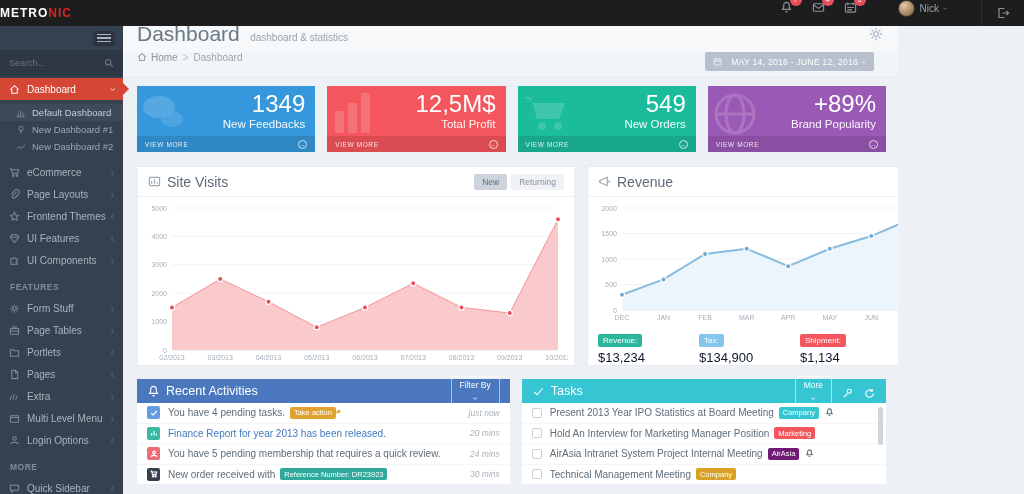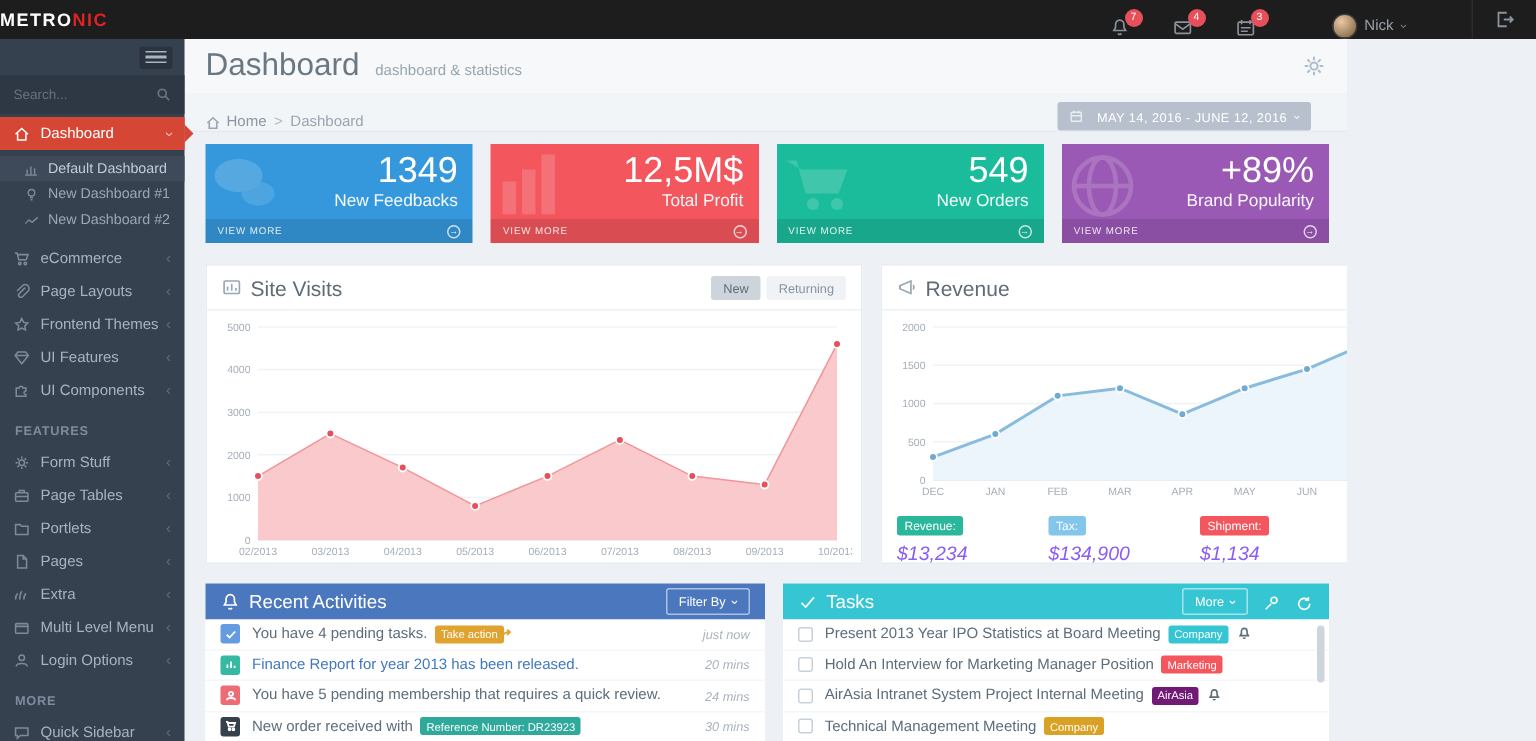--- a/index.html
+++ b/index.html
@@ -3,21 +3,21 @@
 <meta charset="utf-8">
 <style>
   * { margin:0; padding:0; box-sizing:border-box; }
   html,body { width:1024px; height:494px; overflow:hidden; font-family:"Liberation Sans", sans-serif; background:#edf1f5; }
 
   
   .topbar { position:absolute; top:0; left:0; width:1024px; height:26px; background:#1d1d1d; display:flex; align-items:center; z-index:30; }
   .logo { font-size:12px; font-weight:bold; letter-spacing:1px; color:#fff; }
   .logo .accent { color:#e02222; }
   .tb-spacer { flex:1; }
-  .tb-icons { display:flex; align-items:flex-end; gap:28px; color:#828a93; }
+  .tb-icons { display:flex; align-items:flex-start; gap:18px; color:#828a93; }
   .tb-ic { position:relative; width:14px; height:14px; cursor:pointer; }
   .tb-ic svg { width:13px; height:13px; stroke:#8a929b; fill:none; stroke-width:1.2; }
   .tb-badge { position:absolute; top:-6px; right:-8px; min-width:12px; height:12px; background:#e7505a; border-radius:7px; color:#fff; font-size:7px; line-height:12px; text-align:center; padding:0 2px; }
   .tb-user { display:flex; align-items:center; gap:5px; margin-left:22px; cursor:pointer; }
   .avatar { width:17px; height:17px; border-radius:50%; background:radial-gradient(circle at 35% 30%, #e8c9a4, #9a7a57 70%, #5e4a33); border:1px solid #3a3a3a; }
   .tb-name { color:#9aa0a8; font-size:10px; }
   .caret { display:inline-block; transform:rotate(-90deg); font-size:9px; line-height:1; color:inherit; }
   .tb-logout { margin-left:16px; margin-right:0; padding:0 14px; height:26px; display:flex; align-items:center; border-left:1px solid #2b2b2b; cursor:pointer; }
   .tb-logout svg { width:14px; height:14px; stroke:#8a929b; fill:none; stroke-width:1.2; }
 
@@ -38,27 +38,27 @@
   .mi.active svg { stroke:#fff; }
   .mi.active .chev { color:#f3c7c2; transform:rotate(-90deg); }
   .mi.active::after { content:""; position:absolute; right:-6px; top:50%; margin-top:-6px; border-top:6px solid transparent; border-bottom:6px solid transparent; border-left:6px solid #d64635; }
   .submenu { padding:4px 0 6px; }
   .mi.sub { height:17px; font-size:9.5px; color:#9aa7b4; padding-left:16px; }
   .mi.sub svg { width:10px; height:10px; margin-right:6px; }
   .mi.sub.hl { background:#3e4a59; color:#c3ccd6; }
   .sb-section { height:26px; display:flex; align-items:flex-end; padding:0 10px 5px; color:#7d8c9d; font-size:8.5px; font-weight:bold; letter-spacing:0.5px; }
 
   
-  .main { position:absolute; top:26px; left:123px; width:775px; height:468px; background:#edf1f5; overflow:hidden; }
+  .main { position:absolute; top:16px; left:123px; width:775px; height:468px; background:#edf1f5; overflow:hidden; }
   .page-head { background:#f6f8fa; padding:6px 12px 0 14px; position:relative; height:36px; }
   .page-title { font-size:21px; font-weight:300; color:#697882; display:inline; }
   .page-sub { font-size:10px; color:#99a6ae; margin-left:6px; }
   .gear-btn { position:absolute; right:12px; top:8px; width:20px; height:20px; display:flex; align-items:center; justify-content:center; cursor:pointer; }
   .gear-btn svg { width:16px; height:16px; stroke:#b0bcc9; fill:none; stroke-width:1.3; }
-  .crumb-bar { height:26px; background:#f2f5f8; border-bottom:1px solid #e7ebef; display:flex; align-items:flex-end; padding:0 24px 0 14px; font-size:10px; color:#8a96a0; }
+  .crumb-bar { height:26px; background:#f2f5f8; border-bottom:1px solid #e7ebef; display:flex; align-items:flex-start; padding:0 24px 0 14px; font-size:10px; color:#8a96a0; }
   .crumb-bar svg { width:10px; height:10px; stroke:#9aa5af; fill:none; stroke-width:1.3; margin-right:4px; }
   .crumb-sep { margin:0 5px; color:#b2bcc5; }
   .crumb-cur { color:#9aa5af; }
   .date-btn { margin-left:auto; height:19px; background:#b7c0cc; border-radius:2px; color:#fff; font-size:8.5px; letter-spacing:0.3px; display:flex; align-items:center; gap:5px; padding:0 8px; cursor:pointer; }
   .date-btn svg { width:9px; height:9px; stroke:#e8edf2; fill:none; stroke-width:1.3; }
   .date-btn .caret { font-size:8px; }
 
   
   .tiles { display:grid; grid-template-columns:repeat(4,1fr); gap:12px; margin:8px 12px 0 14px; }
   .tile { position:relative; height:66px; color:#fff; overflow:hidden; cursor:pointer; }
@@ -79,30 +79,30 @@
   .btn-on { background:#cdd4dc; color:#5f6e7c; }
   .btn-off { background:#f0f2f5; color:#8594a2; }
   .btn-filter { background:#eef1f5; border:1px solid #dde4ea; color:#7e8c99; }
   .btn-filter .caret { font-size:8px; }
   .p-body { padding:4px 6px 2px; }
 
   .rev-stats { display:flex; padding:2px 10px 6px; }
   .rev-col { flex:1; }
   .lbl { display:inline-block; color:#fff; font-size:8px; padding:2px 5px; border-radius:2px; }
   .lbl:empty { display:none; }
-  .rev-val { margin-top:3px; font-size:13px; color:#8b5cf6;font-style:italic; }
+  .rev-val { margin-top:3px; font-size:13px; color:#0f172a; }
 
   
   .bottoms { display:grid; grid-template-columns:438fr 428fr; gap:12px; margin:13px 12px 0 14px; }
   .portlet.solid { border:none; }
   .p-head.blue { background:#4b77be; border-bottom:none; height:24px; }
   .p-head.teal { background:#36c6d3; border-bottom:none; height:24px; }
   .p-head.blue svg, .p-head.teal svg { stroke:#fff; }
   .p-head.blue .p-title, .p-head.teal .p-title { color:#fff; font-size:12.5px; font-weight:400; }
-  .btn-ghost { border:1px solid rgba(255,255,255,0.55); color:#fff; background:transparent; }
+  .btn-ghost { border:1px solid rgba(255,255,255,0.55); color:#fff; background:transparent;flex-direction:column; }
   .tool-ic { width:12px; height:12px; margin-left:6px; cursor:pointer; }
   .tool-ic svg { width:11px; height:11px; stroke:#fff; margin:0; }
   .p-list { background:#fff; position:relative; }
   .row { height:20.5px; display:flex; align-items:center; padding:0 10px; border-bottom:1px solid #f4f6f8; font-size:10px; color:#5e6d7a; }
   .act-ic { width:13px; height:13px; border-radius:2px; display:flex; align-items:center; justify-content:center; margin-right:8px; flex:none; }
   .act-ic svg { width:8px; height:8px; stroke:#fff; fill:none; stroke-width:1.5; }
   .row .link { color:#4178be; }
   .badge { display:inline-block; color:#fff; font-size:7.5px; padding:1.5px 4px; border-radius:2px; margin-left:5px; white-space:nowrap; }
   .badge:empty { display:none; }
   .row-time { margin-left:auto; font-size:8.5px; font-style:italic; color:#aab3bc; white-space:nowrap; }

